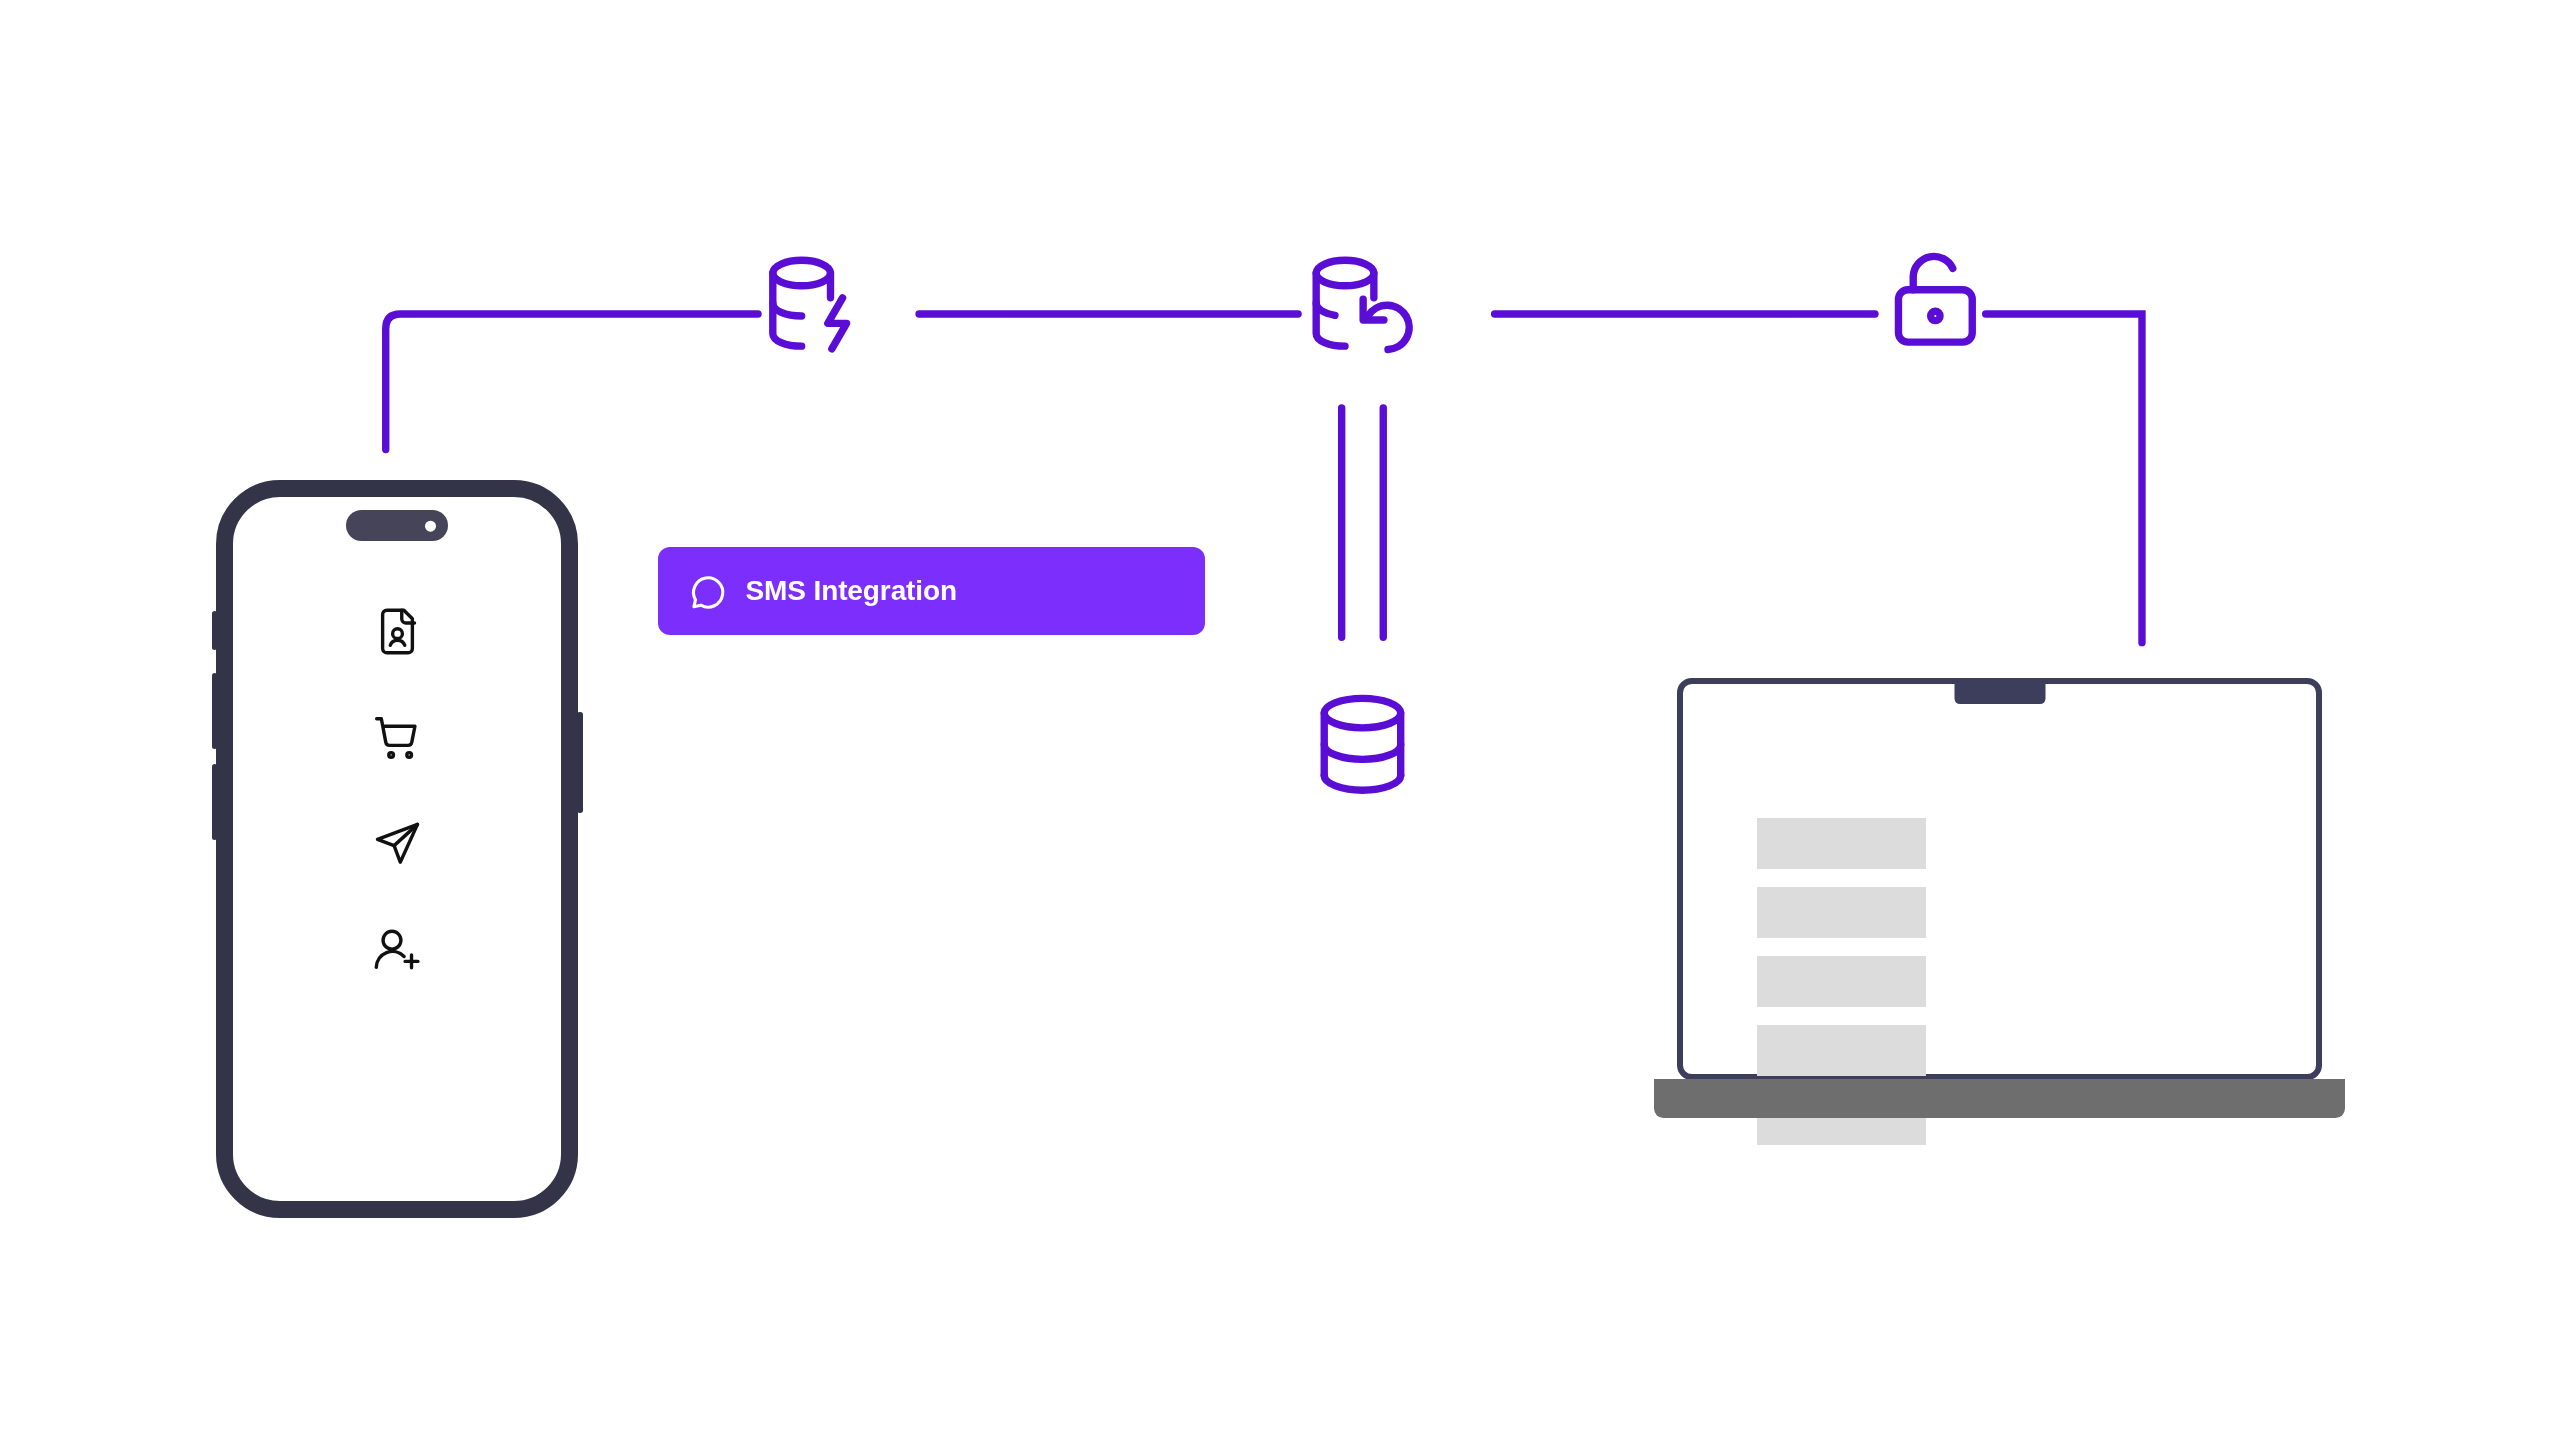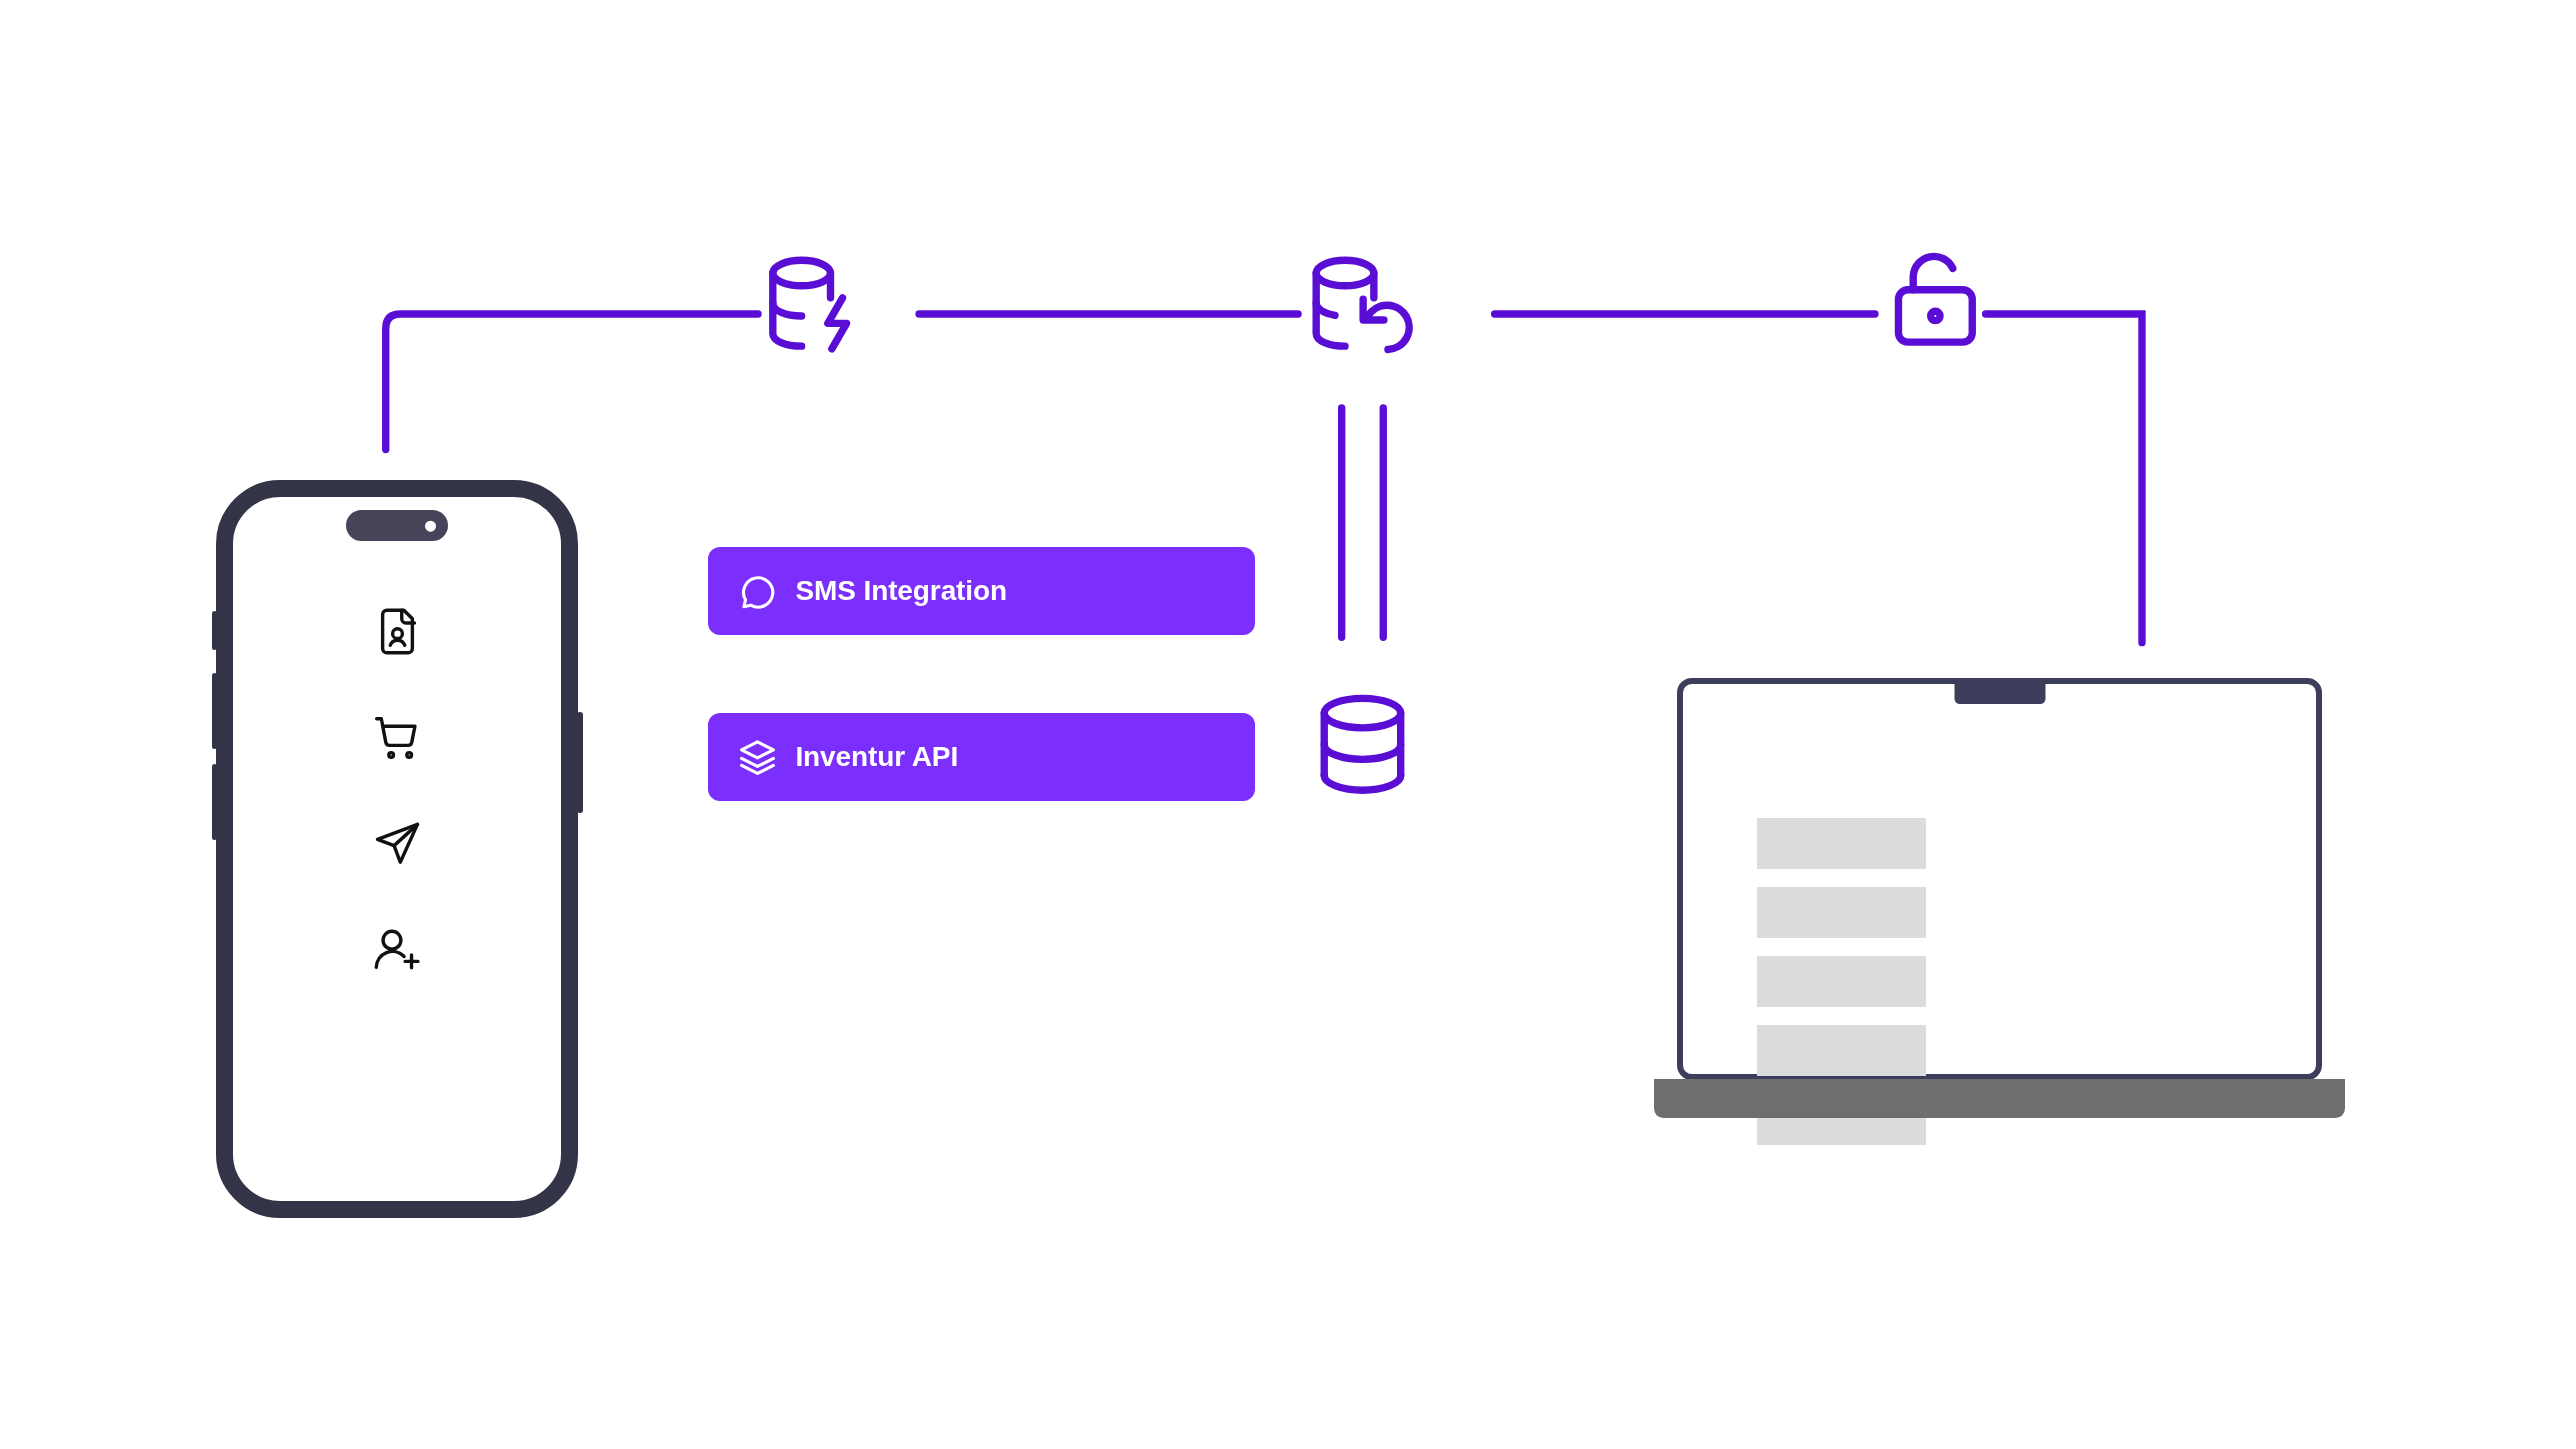--- a/index.html
+++ b/index.html
@@ -87,21 +87,21 @@
     height: 54px;
     display: flex;
     align-items: center;
     justify-content: center;
   }
   .phone-app-icon svg { display: block; }
 
   
   #cards {
     position: absolute;
-    left: 708px;
+    left: 658px;
     top: 547px;
     width: 547px;
     display: flex;
     flex-direction: column;
     gap: 78px;
   }
   .feature-card {
     height: 88px;
     background: #7C2EFC;
     border-radius: 12px;
@@ -282,30 +282,20 @@
 
     <div class="feature-card">
       <span class="feature-card-icon">
         <svg width="39" height="39" viewBox="0 0 24 24" fill="none" stroke="#ffffff" stroke-width="1.9" stroke-linecap="round" stroke-linejoin="round">
           <path d="M7.9 20.4 3.6 21.4l1-4.3A9 9 0 1 1 7.9 20.4z"></path>
         </svg>
       </span>
       <span class="feature-card-label">SMS Integration</span>
     </div>
 
-    <div class="feature-card">
-      <span class="feature-card-icon">
-        <svg width="39" height="39" viewBox="0 0 24 24" fill="none" stroke="#ffffff" stroke-width="1.9" stroke-linecap="round" stroke-linejoin="round">
-          <path d="M12 2.4 2.2 7.3 12 12.2l9.8-4.9z"></path>
-          <path d="M2.2 12.6 12 17.5l9.8-4.9"></path>
-          <path d="M2.2 16.9 12 21.8l9.8-4.9"></path>
-        </svg>
-      </span>
-      <span class="feature-card-label">Inventur API</span>
-    </div>
 
 
 
   </div>
 
   <div id="laptop">
     <div id="laptop-lid">
       <div id="laptop-notch"></div>
       <div id="laptop-lines">
         <div class="laptop-line"></div>

